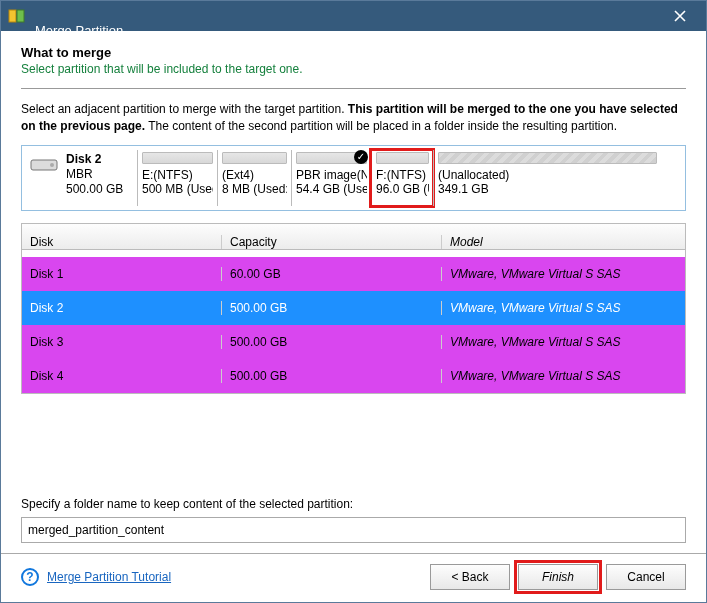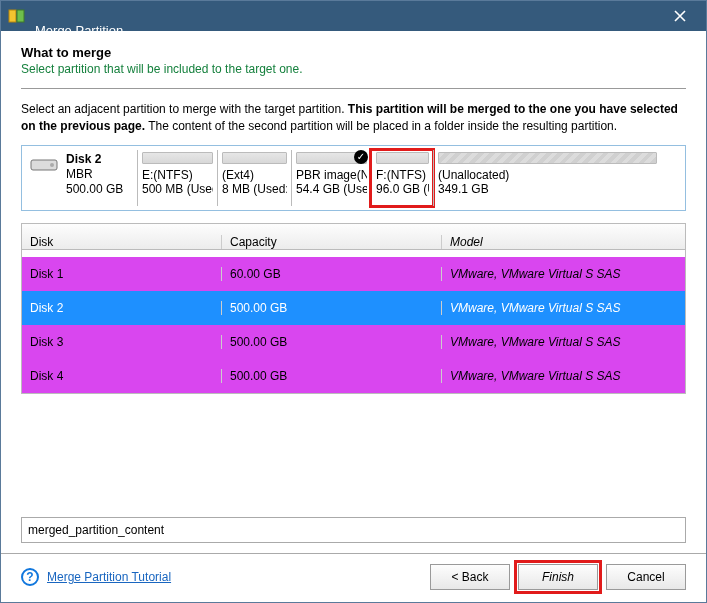--- a/index.html
+++ b/index.html
@@ -258,20 +258,21 @@
           <div class="trow">
             <div class="td col-disk">Disk 4</div>
             <div class="td col-cap">500.00 GB</div>
             <div class="td col-model">VMware, VMware Virtual S SAS</div>
           </div>
         </div>
     </div>
 
     <div class="spacer-flex"></div>
 
+    <div class="specify-label">Specify a folder name to keep content of the selected partition:</div>
     <input class="folder-input" type="text" value="merged_partition_content" style="">
   </div>
 
   <div class="footer">
     <div class="help">
       <span class="help-icon">?</span>
       <a>Merge Partition Tutorial</a>
     </div>
     <div class="spacer"></div>
     <button class="btn">&lt;  Back</button>

